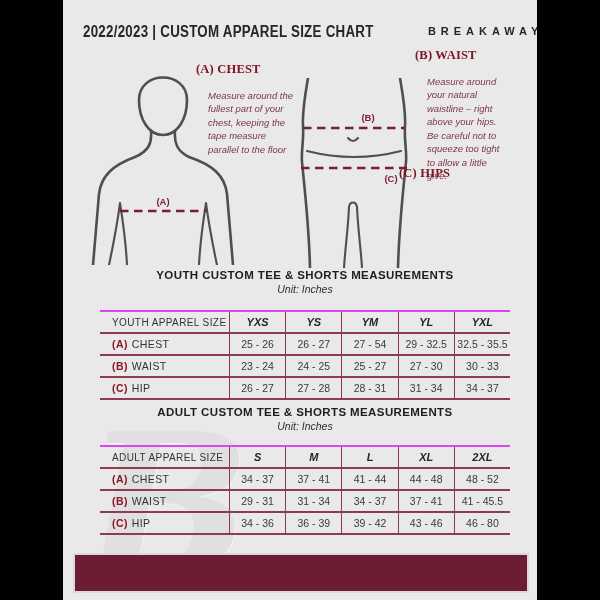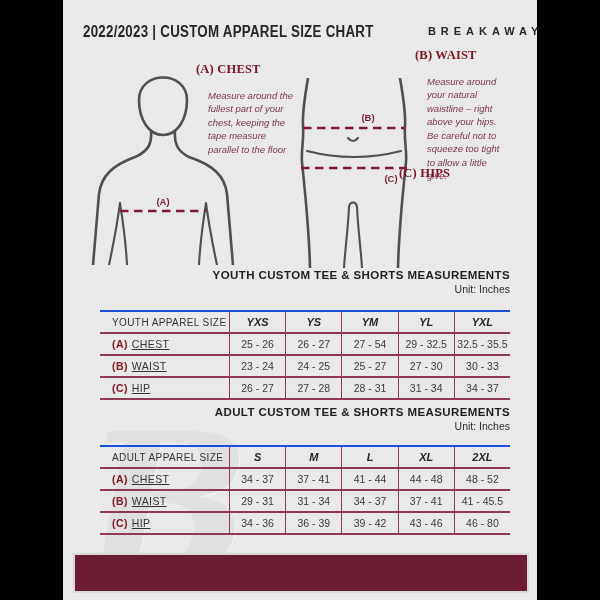--- a/index.html
+++ b/index.html
@@ -31,38 +31,38 @@
 
   
   .guide { position:absolute; }
   .guide-chest { left:133px; top:62px; width:114px; }
   .guide-waist { left:352px; top:48px; width:102px; }
   .guide-hips  { left:336px; top:166px; width:102px; }
   .guide h3 { margin:0 0 6px 0; font-size:12.5px; font-weight:800; color:#801327; letter-spacing:.2px;font-family:Liberation Serif, serif; }
   .guide p { margin:12px; font-size:9.5px; font-style:italic; color:#7b3648; line-height:1.42; }
 
   
-  .sec-title { position:absolute; left:37px; width:410px; text-align:right; }
+  .sec-title { position:absolute; left:37px; width:410px; text-align:center; }
   .sec-title .t { font-size:11.5px; font-weight:bold; color:#1e1e1e; letter-spacing:.4px; }
-  .sec-title .u { font-size:10.5px; color:#2e2e2e; margin-top:2px; }
+  .sec-title .u { font-size:10.5px; font-style:italic; color:#2e2e2e; margin-top:2px; }
   .sec-title-youth { top:269px; }
   .sec-title-adult { top:406px; }
 
   
-  .sizetable { position:absolute; left:37px; width:410px; border-top:2px solid #1d4ed8; background:transparent; }
+  .sizetable { position:absolute; left:37px; width:410px; border-top:2px solid #d946ef; background:transparent; }
   .sizetable-youth { top:310px; }
   .sizetable-adult { top:445px; }
   .trow { display:grid; grid-template-columns:129px repeat(5,1fr); height:20px; border-bottom:2px solid #8e3a50; }
   .tcell { display:flex; align-items:center; font-size:10.5px; color:#3a3a3a; }
   .trow .tcell + .tcell { border-left:1.5px solid #8e3a50; justify-content:center; }
   .label-col { padding-left:12px; letter-spacing:.4px; }
   .thead .label-col { font-size:10px; color:#333; }
   .thead .size-col { font-weight:bold; font-size:11px; color:#262626;font-style:italic; }
   .prefix { font-weight:bold; color:#8c1527; margin-right:4px; }
-  .rowword { color:#333; letter-spacing:.4px;text-decoration:underline; }
+  .rowword { color:#333; letter-spacing:.4px; }
 
   
   .footer-bar { position:absolute; left:10px; top:553px; width:452px; height:36px;
     background:#6e1c33; border:2px solid #d9d9d9; }
 </style>
 </head>
 <body>
 
 <div class="page">
 

